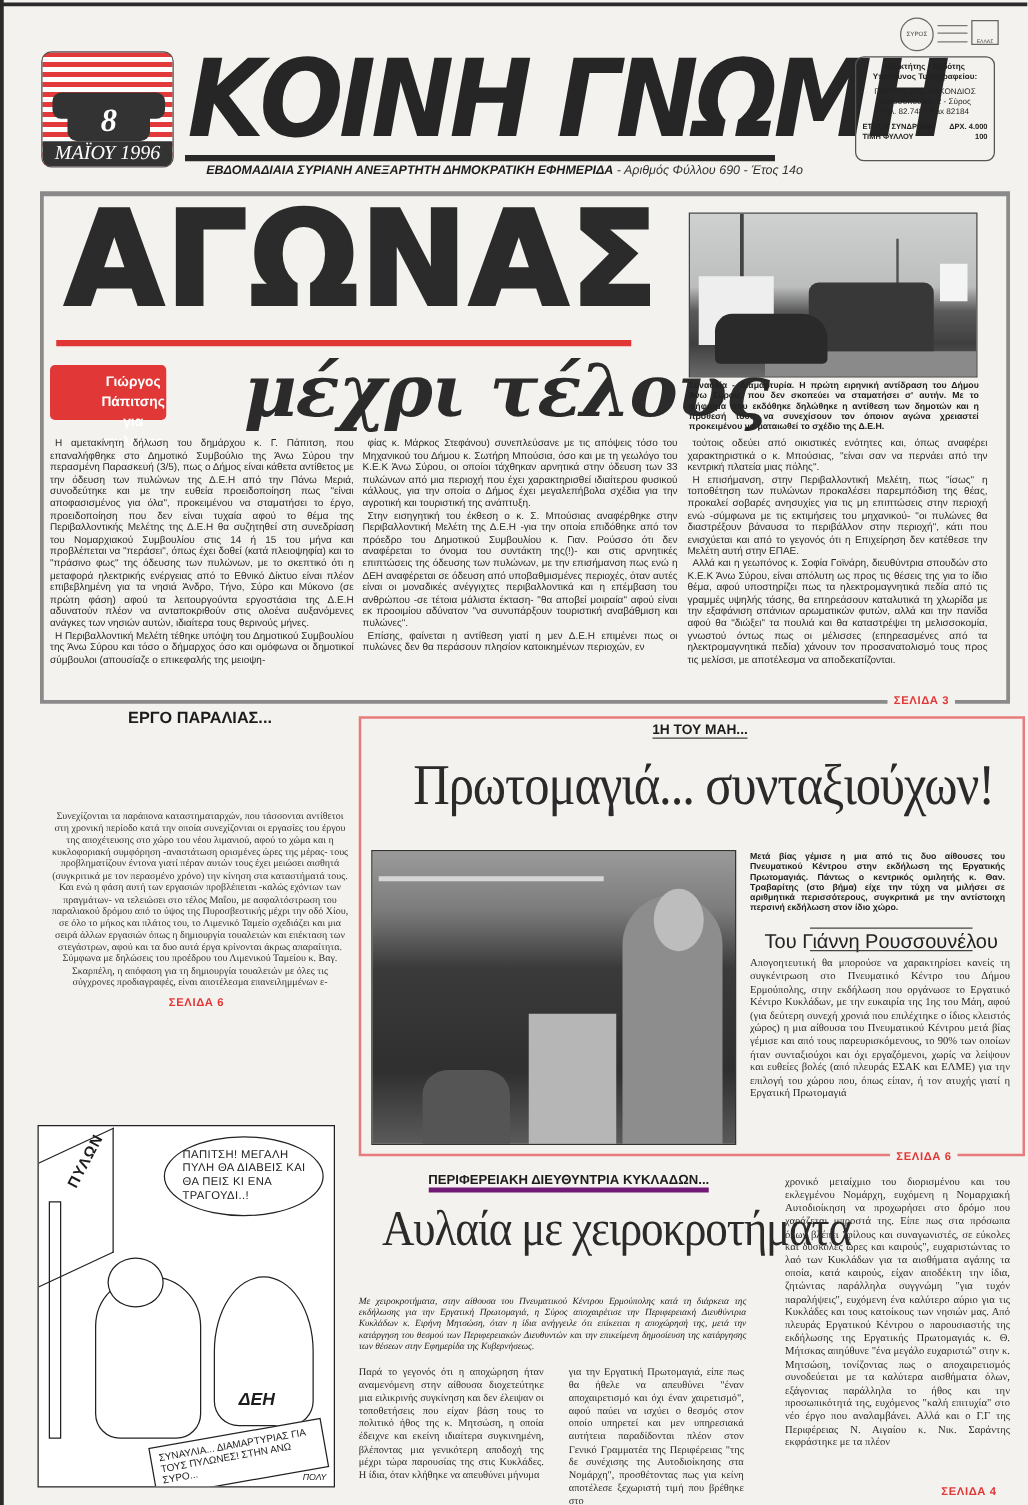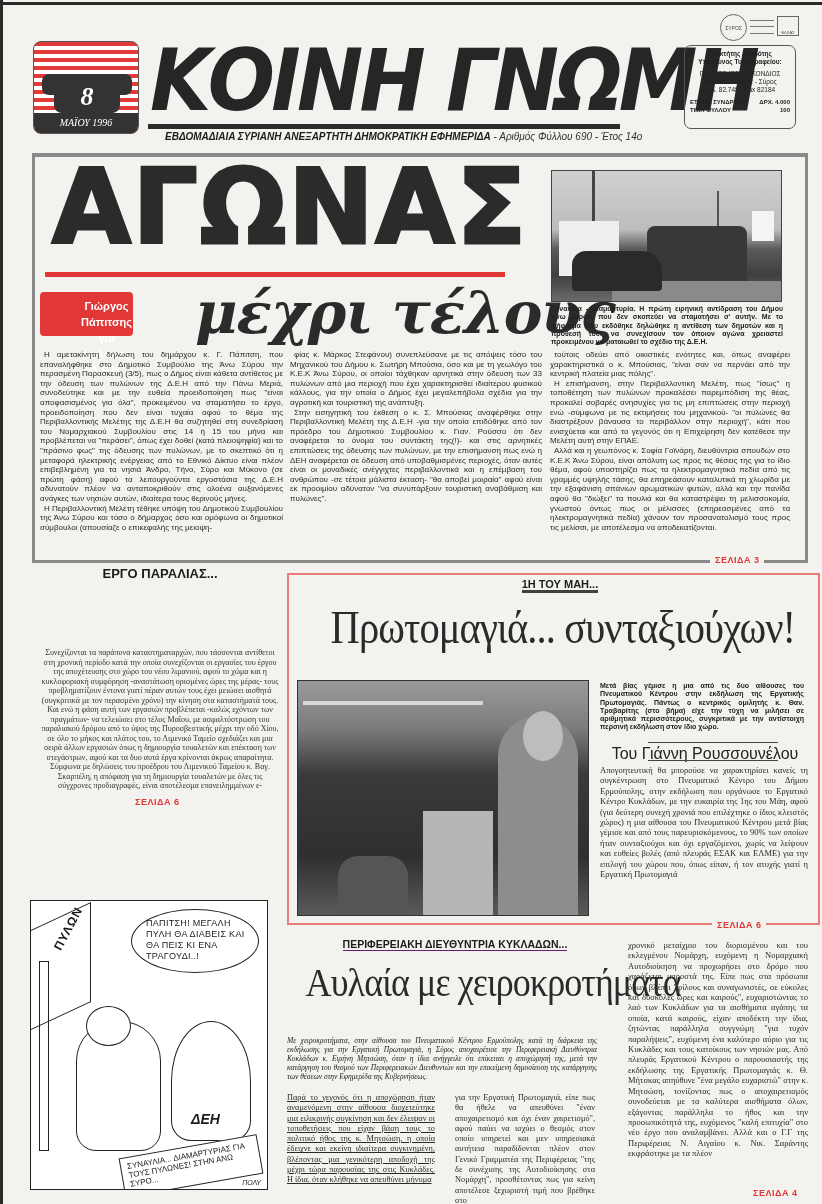--- a/index.html
+++ b/index.html
@@ -6,21 +6,21 @@
   html, body { width: 822px; height: 1204px; overflow: hidden; }
   body { background: #f4f2ee; font-family: "Liberation Sans", sans-serif; color: #1c1c1c; position: relative; }
   .abs { position: absolute; }
   .topline { left: 0; top: 2px; width: 822px; height: 3px; background: #2a2a2a; }
   .leftedge { left: 0; top: 0; width: 3px; height: 1204px; background: #2a2a2a; }
 
   
   .datebox { left: 33px; top: 41px; width: 106px; height: 93px; border: 1px solid #555; border-radius: 8px; background: repeating-linear-gradient(#e23a3a 0 4px, #fff 4px 8px); overflow: hidden; }
   .datebox .day { position: absolute; left: 8px; top: 12px; width: 90px; height: 21px; background: #333; border-radius: 7px; color: #fff; font-family: "Liberation Serif", serif; font-style: italic; font-size: 11px; text-align: center; line-height: 21px; letter-spacing: 0.5px; margin-top: 20px; }
   .datebox .num { position: absolute; left: 20px; top: 38px; width: 66px; height: 33px; background: #333; border-radius: 8px; color: #fff; font-family: "Liberation Serif", serif; font-style: italic; font-weight: bold; font-size: 26px; text-align: center; line-height: 33px; }
-  .datebox .month { position: absolute; left: 0; bottom: 0; width: 104px; height: 20px; background: #333; color: #fff; font-family: "Liberation Serif", serif; font-style: italic; font-size: 10px; text-align: center; line-height: 20px; }
+  .datebox .month { position: absolute; left: 0; bottom: 0; width: 104px; height: 20px; background: #333; color: #fff; font-family: "Liberation Serif", serif; font-style: italic; font-size: 16px; text-align: center; line-height: 20px; }
 
   .masthead { left: 150px; top: 36px; width: 470px; height: 88px; font-family: "DejaVu Sans", sans-serif; font-weight: bold; font-style: italic; font-size: 86px; line-height: 88px; color: #262626; letter-spacing: -4px; transform: scaleX(0.92); transform-origin: left center; white-space: nowrap; }
   .mastrule { left: 148px; top: 124px; width: 472px; height: 5px; background: #2a2a2a; }
   .tagline { left: 165px; top: 131px; width: 480px; font-size: 10px; white-space: nowrap; }
   .tagline b { font-style: italic; font-weight: bold; }
   .tagline span.sub { font-style: italic; color: #333; }
 
   
   .postage { left: 720px; top: 12px; width: 80px; height: 30px; }
   .stamp-circle { position: absolute; left: 0; top: 2px; width: 27px; height: 27px; border: 1px solid #666; border-radius: 50%; font-size: 5px; text-align: center; line-height: 27px; color: #444; }
@@ -61,21 +61,21 @@
   .ergo-kicker { left: 85px; top: 566px; width: 150px; text-align: center; font-weight: bold; font-size: 13px; }
   .parapona { left: 40px; top: 580px; width: 240px; text-align: center; font-family: "DejaVu Serif", serif; font-style: italic; font-weight: bold; font-size: 24px; line-height: 33px; color: #c8232a; }
   .parapona span { display: inline-block; border-bottom: 4px solid #c8232a; line-height: 26px; padding-bottom: 1px; margin-bottom: 4px; }
   .c-ergo { left: 40px; top: 648px; width: 240px; font-family: "Liberation Serif", serif; font-size: 8px; line-height: 9.5px; text-align: center; color: #333; }
   .c-ergo p { margin-bottom: 0; }
   .s6 { left: 130px; top: 797px; }
 
   
   .pframe { left: 287px; top: 573px; width: 533px; height: 352px; border: 2px solid #e87b7b; }
   .pkicker { left: 470px; top: 578px; width: 180px; text-align: center; font-weight: bold; font-size: 11px; }
-  .pkicker span { border-bottom: 3px solid #404040; }
+  .pkicker span { border-bottom: 1px solid #404040; }
   .ptitle { left: 300px; top: 598px; width: 510px; text-align: center; font-family: "Liberation Serif", serif; font-size: 46px; line-height: 60px; color: #2a2a2a; letter-spacing: -1px; transform: scaleX(0.88); transform-origin: center; white-space: nowrap; }
   .photo2 { left: 297px; top: 680px; width: 292px; height: 236px; background: linear-gradient(180deg, #9a9a9a 0%, #7c7c7c 20%, #3a3a3a 40%, #2f2f2f 75%, #5a5a5a 100%); border: 1px solid #333; overflow: hidden; }
   .photo2 .speaker { position: absolute; left: 200px; top: 35px; width: 80px; height: 200px; background: #8d8d8d; border-radius: 40px 40px 0 0; }
   .photo2 .head { position: absolute; left: 225px; top: 30px; width: 40px; height: 50px; background: #bdbdbd; border-radius: 50%; }
   .photo2 .podium { position: absolute; left: 125px; top: 130px; width: 70px; height: 110px; background: #b6b6b6; }
   .photo2 .window { position: absolute; left: 5px; top: 20px; width: 180px; height: 4px; background: #d6d6d6; }
   .photo2 .seated { position: absolute; left: 40px; top: 175px; width: 70px; height: 60px; background: #555; border-radius: 20px 20px 0 0; }
   .pcap { left: 600px; top: 682px; width: 204px; font-size: 7px; line-height: 8.3px; font-weight: bold; color: #222; text-align: justify; }
   .pbyline-rule1 { left: 648px; top: 742px; width: 130px; height: 1px; background: #444; }
   .pbyline { left: 600px; top: 745px; width: 210px; text-align: center; font-size: 16px; color: #222; }
@@ -91,24 +91,24 @@
   .bubble { position: absolute; left: 100px; top: 8px; width: 128px; height: 64px; border: 1.5px solid #222; border-radius: 50%; font-size: 9px; line-height: 11px; padding: 8px 0 0 14px; letter-spacing: 0.3px; }
   .cartoon .man { position: absolute; left: 45px; top: 120px; width: 85px; height: 130px; border: 1.5px solid #222; border-radius: 40px 40px 20px 20px; background: #fff; }
   .cartoon .manhead { position: absolute; left: 55px; top: 105px; width: 45px; height: 40px; border: 1.5px solid #222; border-radius: 50%; background: #fff; }
   .cartoon .woman { position: absolute; left: 140px; top: 120px; width: 80px; height: 120px; border: 1.5px solid #222; border-radius: 50% 50% 20px 20px; background: #fff; }
   .cartoon .dei { position: absolute; left: 160px; top: 210px; font-size: 14px; font-weight: bold; font-style: italic; }
   .sign { position: absolute; left: 90px; top: 245px; width: 140px; height: 40px; border: 1.5px solid #222; transform: rotate(-10deg); font-size: 8px; line-height: 9px; padding: 4px 6px; background: #fff; }
   .artist { position: absolute; right: 6px; bottom: 3px; font-size: 7px; font-style: italic; }
 
   
   .akicker { left: 310px; top: 938px; width: 290px; text-align: center; font-weight: bold; font-size: 10.5px; }
-  .akicker span { border-bottom: 1px solid #701a75; }
+  .akicker span { border-bottom: 4px solid #701a75; }
   .atitle { left: 290px; top: 956px; width: 312px; text-align: center; font-family: "Liberation Serif", serif; font-size: 40px; line-height: 54px; color: #2a2a2a; white-space: nowrap; transform: scaleX(0.9); transform-origin: center; letter-spacing: -1px; }
   .alead { left: 287px; top: 1036px; width: 310px; font-family: "Liberation Serif", serif; font-style: italic; font-size: 7.5px; line-height: 9px; color: #222; text-align: justify; }
-  .acol1 { left: 287px; top: 1093px; width: 148px; font-family: "Liberation Serif", serif; font-size: 8.3px; line-height: 10.3px; color: #2a2a2a; text-align: justify; text-decoration: underline; }
+  .acol1 { left: 287px; top: 1093px; width: 148px; font-family: "Liberation Serif", serif; font-size: 8.3px; line-height: 10.3px; color: #2a2a2a; text-align: justify; }
   .acol2 { left: 455px; top: 1093px; width: 140px; font-family: "Liberation Serif", serif; font-size: 8.3px; line-height: 10.3px; color: #2a2a2a; text-align: justify; }
   .acol3 { left: 628px; top: 940px; width: 180px; font-family: "Liberation Serif", serif; font-size: 8.5px; line-height: 10.4px; color: #2a2a2a; text-align: justify; }
   .s4 { left: 748px; top: 1188px; }
 </style>
 </head>
 <body>
 
 <div class="abs topline"></div>
 <div class="abs leftedge"></div>
 
@@ -167,20 +167,21 @@
 </div>
 <div class="abs cap1">Συναυλία - Διαμαρτυρία. Η πρώτη ειρηνική αντίδραση του Δήμου Άνω Σύρου, που δεν σκοπεύει να σταματήσει σ' αυτήν. Με το ψήφισμα που εκδόθηκε δηλώθηκε η αντίθεση των δημοτών και η πρόθεσή τους να συνεχίσουν τον όποιον αγώνα χρειαστεί προκειμένου να ματαιωθεί το σχέδιο της Δ.Ε.Η.</div>
 
 <div class="abs col c1">
   <p>Η αμετακίνητη δήλωση του δημάρχου κ. Γ. Πάπιτση, που επαναλήφθηκε στο Δημοτικό Συμβούλιο της Άνω Σύρου την περασμένη Παρασκευή (3/5), πως ο Δήμος είναι κάθετα αντίθετος με την όδευση των πυλώνων της Δ.Ε.Η από την Πάνω Μεριά, συνοδεύτηκε και με την ευθεία προειδοποίηση πως "είναι αποφασισμένος για όλα", προκειμένου να σταματήσει το έργο, προειδοποίηση που δεν είναι τυχαία αφού το θέμα της Περιβαλλοντικής Μελέτης της Δ.Ε.Η θα συζητηθεί στη συνεδρίαση του Νομαρχιακού Συμβουλίου στις 14 ή 15 του μήνα και προβλέπεται να "περάσει", όπως έχει δοθεί (κατά πλειοψηφία) και το "πράσινο φως" της όδευσης των πυλώνων, με το σκεπτικό ότι η μεταφορά ηλεκτρικής ενέργειας από το Εθνικό Δίκτυο είναι πλέον επιβεβλημένη για τα νησιά Άνδρο, Τήνο, Σύρο και Μύκονο (σε πρώτη φάση) αφού τα λειτουργούντα εργοστάσια της Δ.Ε.Η αδυνατούν πλέον να ανταποκριθούν στις ολοένα αυξανόμενες ανάγκες των νησιών αυτών, ιδιαίτερα τους θερινούς μήνες.</p>
   <p>Η Περιβαλλοντική Μελέτη τέθηκε υπόψη του Δημοτικού Συμβουλίου της Άνω Σύρου και τόσο ο δήμαρχος όσο και ομόφωνα οι δημοτικοί σύμβουλοι (απουσίαζε ο επικεφαλής της μειοψη-</p>
 </div>
 <div class="abs col c2">
   <p>φίας κ. Μάρκος Στεφάνου) συνεπλεύσανε με τις απόψεις τόσο του Μηχανικού του Δήμου κ. Σωτήρη Μπούσια, όσο και με τη γεωλόγο του Κ.Ε.Κ Άνω Σύρου, οι οποίοι τάχθηκαν αρνητικά στην όδευση των 33 πυλώνων από μια περιοχή που έχει χαρακτηρισθεί ιδιαίτερου φυσικού κάλλους, για την οποία ο Δήμος έχει μεγαλεπήβολα σχέδια για την αγροτική και τουριστική της ανάπτυξη.</p>
   <p>Στην εισηγητική του έκθεση ο κ. Σ. Μπούσιας αναφέρθηκε στην Περιβαλλοντική Μελέτη της Δ.Ε.Η -για την οποία επιδόθηκε από τον πρόεδρο του Δημοτικού Συμβουλίου κ. Γιαν. Ρούσσο ότι δεν αναφέρεται το όνομα του συντάκτη της(!)- και στις αρνητικές επιπτώσεις της όδευσης των πυλώνων, με την επισήμανση πως ενώ η ΔΕΗ αναφέρεται σε όδευση από υποβαθμισμένες περιοχές, όταν αυτές είναι οι μοναδικές ανέγγιχτες περιβαλλοντικά και η επέμβαση του ανθρώπου -σε τέτοια μάλιστα έκταση- "θα αποβεί μοιραία" αφού είναι εκ προοιμίου αδύνατον "να συνυπάρξουν τουριστική αναβάθμιση και πυλώνες".</p>
+  <p>Επίσης, φαίνεται η αντίθεση γιατί η μεν Δ.Ε.Η επιμένει πως οι πυλώνες δεν θα περάσουν πλησίον κατοικημένων περιοχών, εν</p>
 </div>
 <div class="abs col c3">
   <p>τούτοις οδεύει από οικιστικές ενότητες και, όπως αναφέρει χαρακτηριστικά ο κ. Μπούσιας, "είναι σαν να περνάει από την κεντρική πλατεία μιας πόλης".</p>
   <p>Η επισήμανση, στην Περιβαλλοντική Μελέτη, πως "ίσως" η τοποθέτηση των πυλώνων προκαλέσει παρεμπόδιση της θέας, προκαλεί σοβαρές ανησυχίες για τις μη επιπτώσεις στην περιοχή ενώ -σύμφωνα με τις εκτιμήσεις του μηχανικού- "οι πυλώνες θα διαστρέξουν βάναυσα το περιβάλλον στην περιοχή", κάτι που ενισχύεται και από το γεγονός ότι η Επιχείρηση δεν κατέθεσε την Μελέτη αυτή στην ΕΠΑΕ.</p>
   <p>Αλλά και η γεωπόνος κ. Σοφία Γοϊνάρη, διευθύντρια σπουδών στο Κ.Ε.Κ Άνω Σύρου, είναι απόλυτη ως προς τις θέσεις της για το ίδιο θέμα, αφού υποστηρίζει πως τα ηλεκτρομαγνητικά πεδία από τις γραμμές υψηλής τάσης, θα επηρεάσουν καταλυτικά τη χλωρίδα με την εξαφάνιση σπάνιων αρωματικών φυτών, αλλά και την πανίδα αφού θα "διώξει" τα πουλιά και θα καταστρέψει τη μελισσοκομία, γνωστού όντως πως οι μέλισσες (επηρεασμένες από τα ηλεκτρομαγνητικά πεδία) χάνουν τον προσανατολισμό τους προς τις μελίσσι, με αποτέλεσμα να αποδεκατίζονται.</p>
 </div>
 <div class="abs selida s3">ΣΕΛΙΔΑ 3</div>
 
 <div class="abs ergo-kicker">ΕΡΓΟ ΠΑΡΑΛΙΑΣ...</div>
 <div class="abs parapona">

